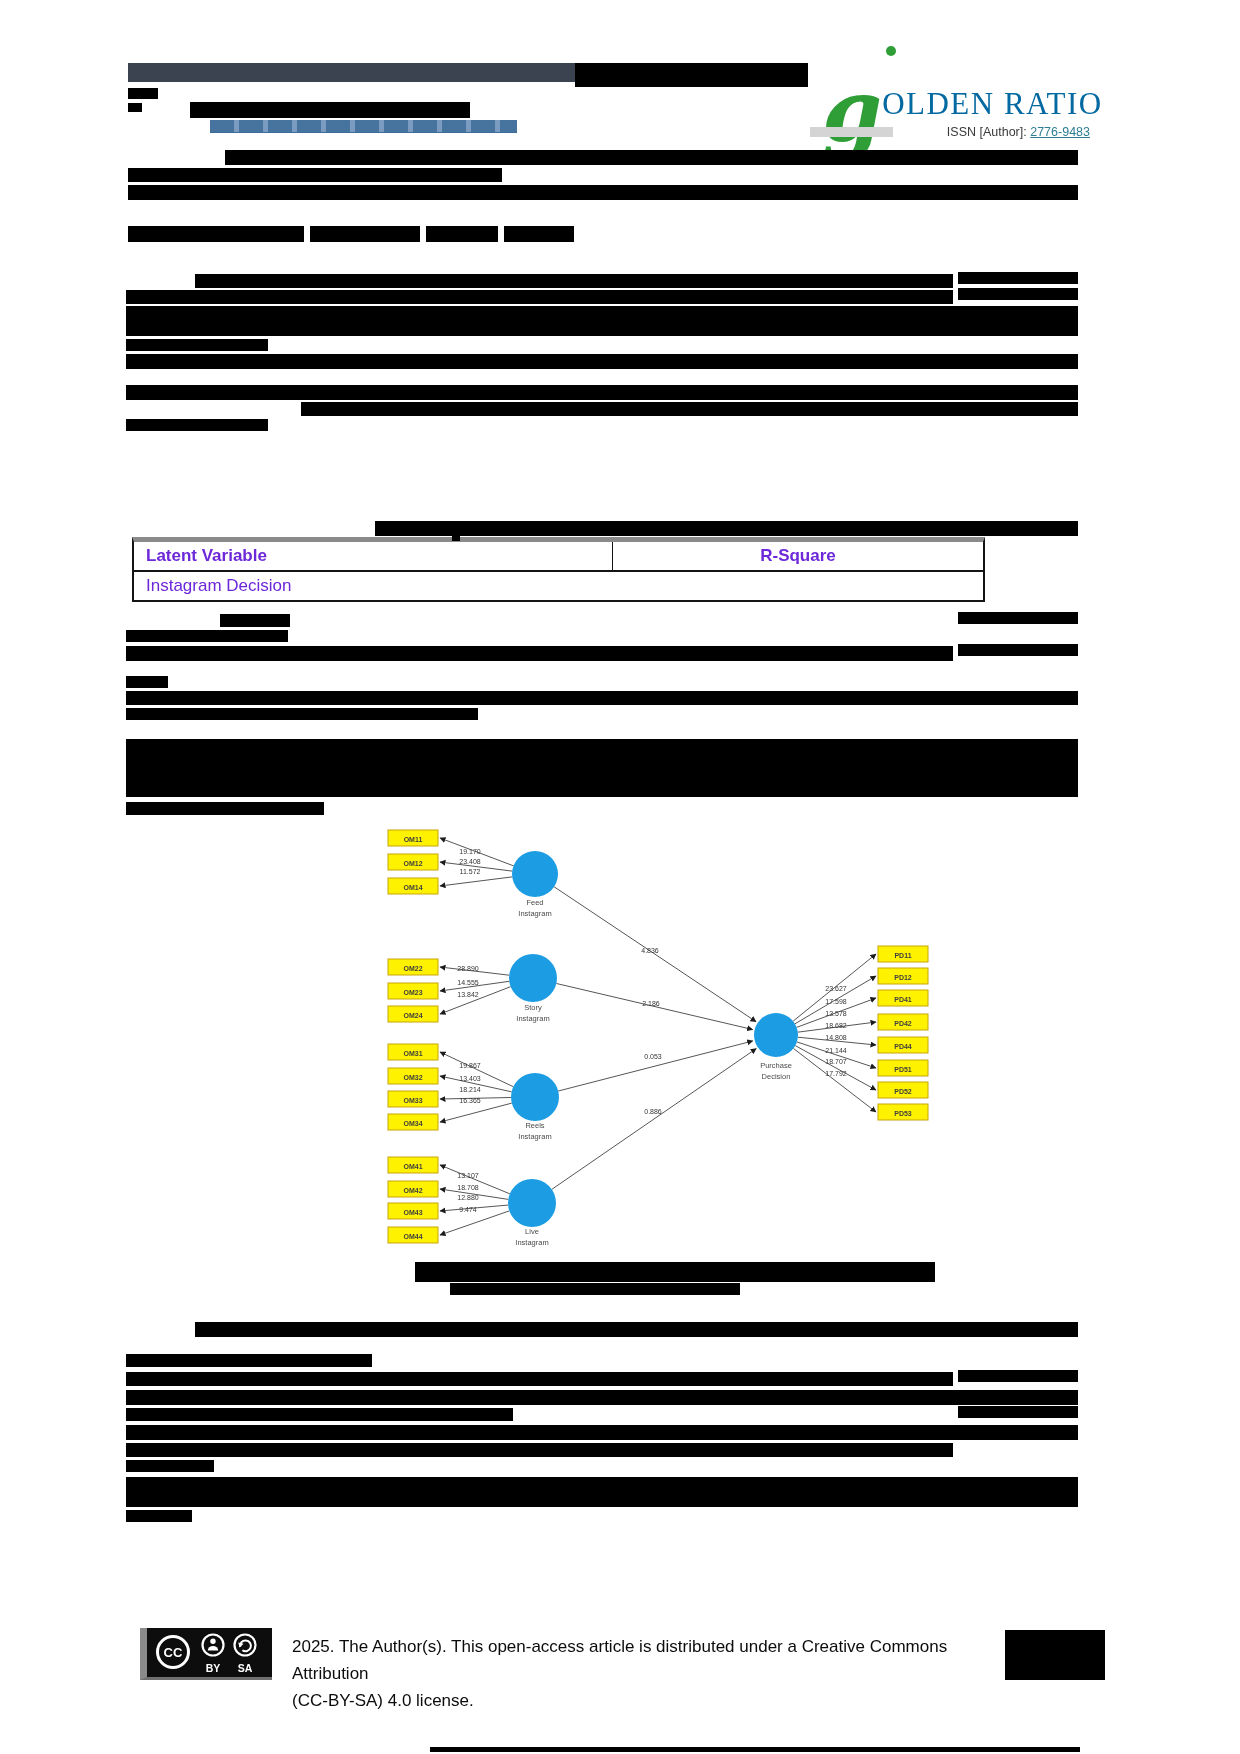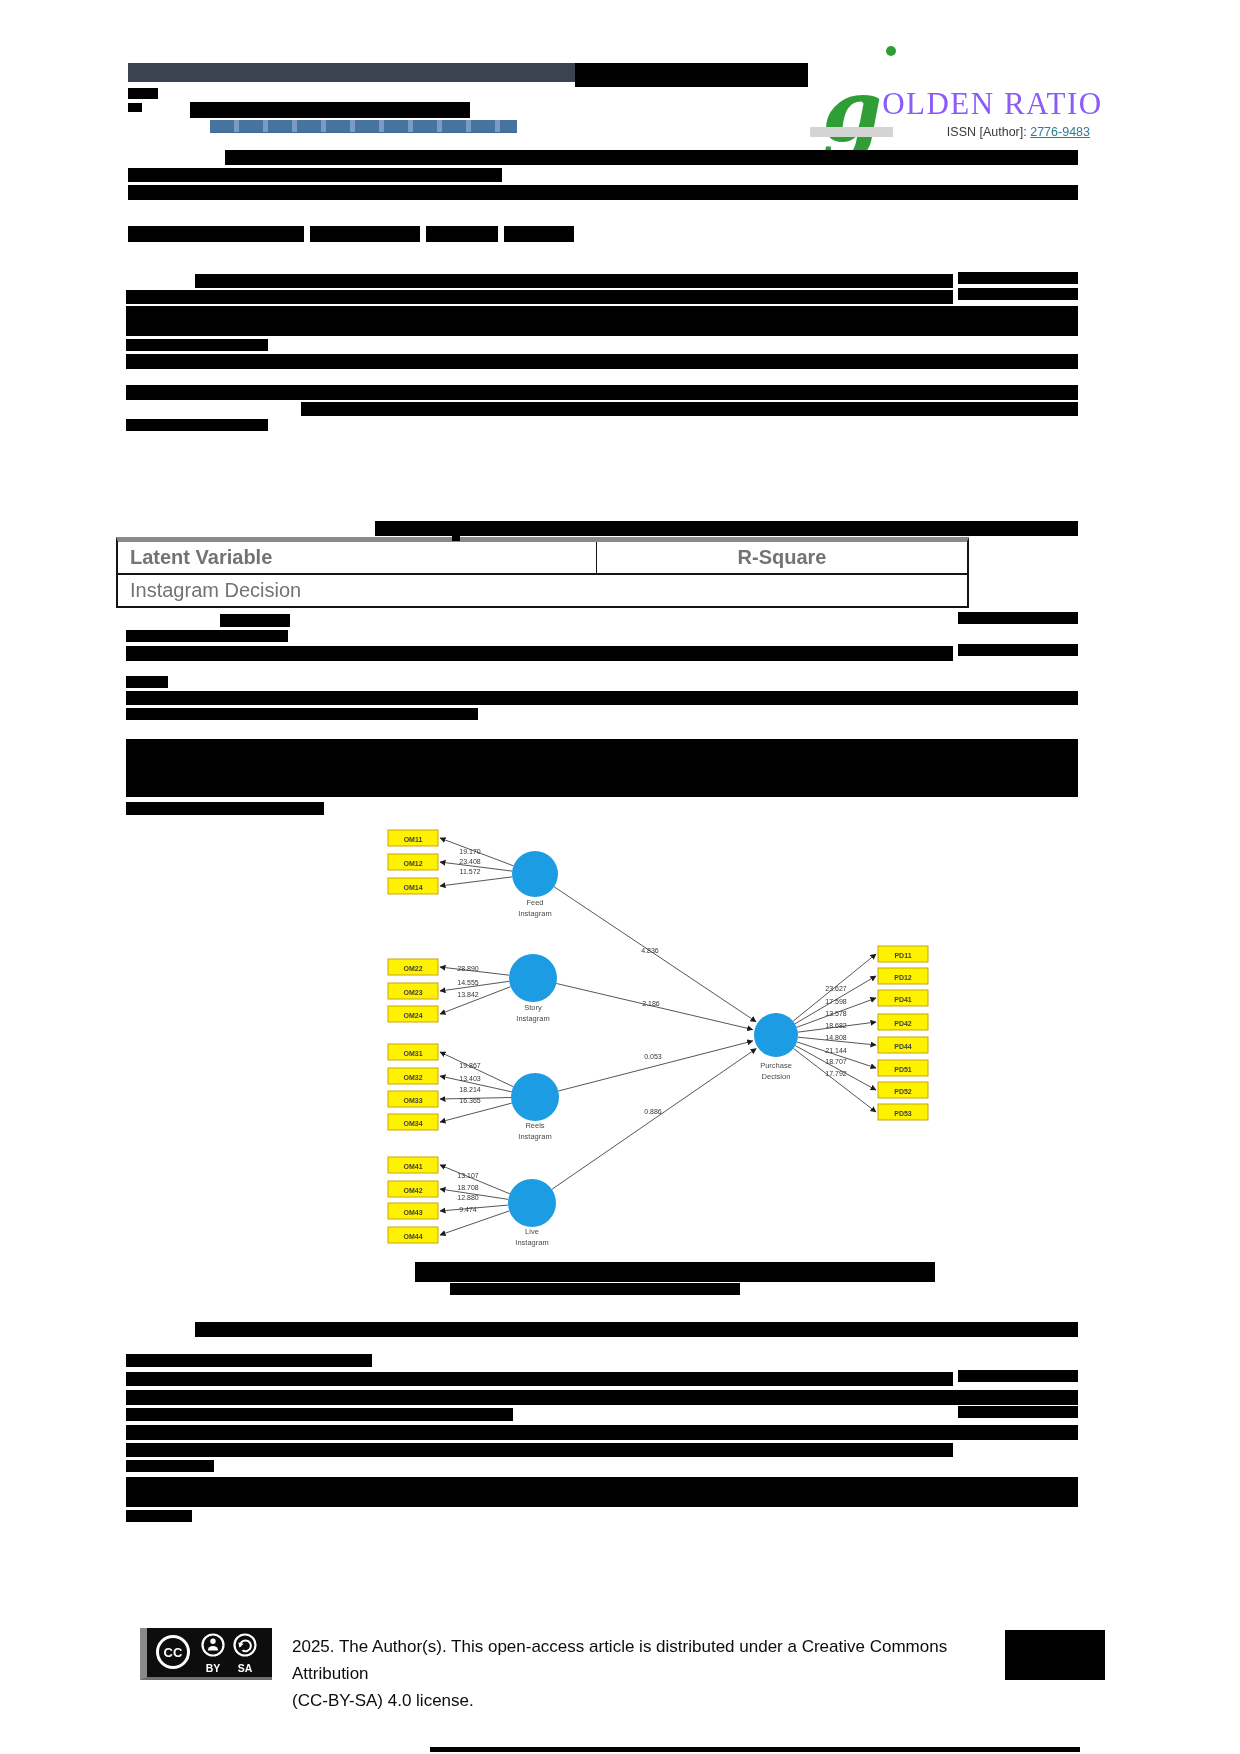--- a/index.html
+++ b/index.html
@@ -8,28 +8,28 @@
   .redact{position:absolute;background:#000;}
   .link-redact{position:absolute;left:210px;top:120px;width:307px;height:12px;
       background:repeating-linear-gradient(90deg,#46749f 0 24px,#7b9cc0 24px 29px);
       filter:blur(0.7px);border-bottom:1.5px solid #3c6b99;}
   .logo{position:absolute;left:822px;top:44px;width:300px;height:84px;display:flex;
       align-items:flex-end;justify-content:flex-start;}
   .logo-g{font-family:"DejaVu Serif",serif;font-style:italic;font-weight:bold;
       font-size:86px;line-height:0.72;color:#2f9e37;position:relative;top:14px;}
   .logo-dot{position:absolute;left:64px;top:2px;width:10px;height:10px;border-radius:50%;
       background:#2f9e37;}
-  .logo-rest{font-family:"Liberation Serif",serif;font-size:31px;color:#8b5cf6;
+  .logo-rest{font-family:"Liberation Serif",serif;font-size:31px;color:#0369a1;
       letter-spacing:1.5px;font-weight:500;padding-bottom:6px;margin-top:27px;}
   .issn{position:absolute;left:790px;top:125px;width:300px;text-align:right;
       font-size:12.5px;color:#3a3a3a;}
   .issn a{color:#2e7d93;text-decoration:underline;}
-  .rtable{position:absolute;left:116px;top:537px;width:849px;
+  .rtable{position:absolute;left:132px;top:537px;width:849px;
       border:2px solid #141414;border-top:5px solid #8a8a8a;
-      font-size:20px;color:#737373;}
+      font-size:17px;color:#6d28d9;}
   .rtable .row{display:flex;}
   .rtable .row.head{font-weight:bold;border-bottom:2px solid #141414;}
   .rtable .c1{width:478px;padding:4px 0 4px 12px;box-sizing:border-box;}
   .rtable .c2{flex:1;text-align:center;padding:4px 0;border-left:1.5px solid #141414;}
   .figure-svg{position:absolute;left:0;top:0;pointer-events:none;}
   .cc-badge{position:absolute;left:140px;top:1628px;width:132px;height:52px;
       background:#0d0d0d;border-left:7px solid #8a8a8a;border-bottom:3px solid #6f6f6f;
       display:flex;align-items:center;justify-content:center;box-sizing:border-box;}
   .license{position:absolute;left:292px;top:1633px;width:700px;font-size:17px;
       line-height:1.6;color:#0c0c0c;}

